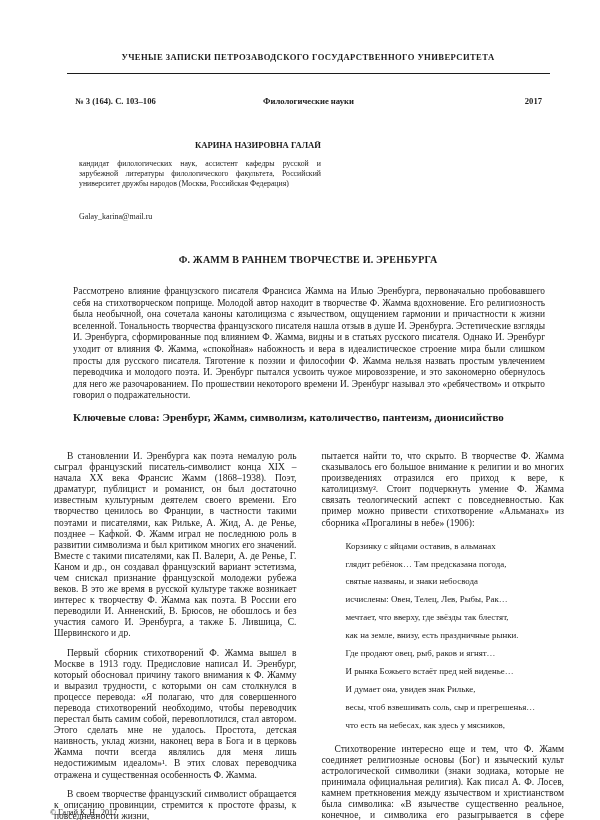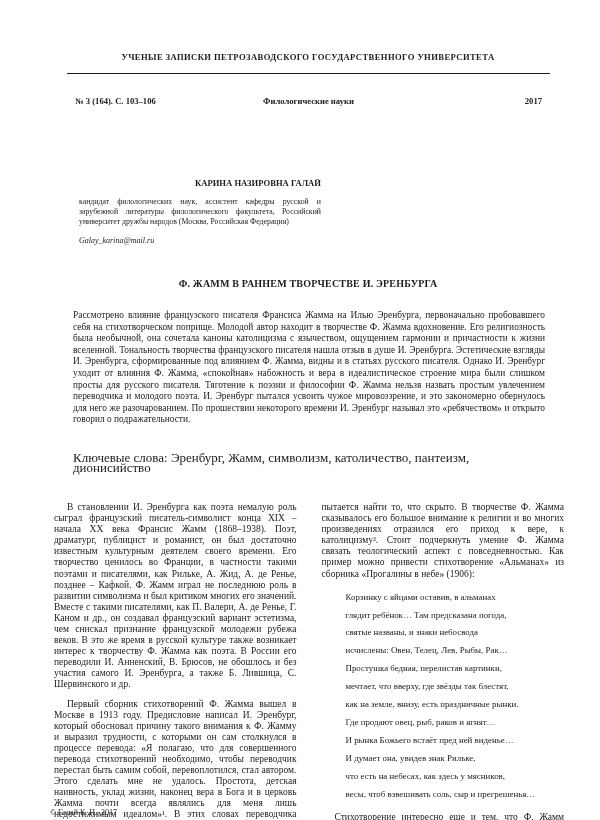--- a/index.html
+++ b/index.html
@@ -41,49 +41,48 @@
     margin: 14px 54px 0 55px;
     align-items: flex-start;
   }
   .udc { flex: 1; font-size: 8.2px; }
   .author-block { width: 258px; }
   .author-name {
     text-align: right;
     font-weight: bold;
     font-size: 8.6px;
     margin-bottom: 1px;
-    margin-top: 38px;
   }
   .author-affiliation {
     font-size: 7.8px;
     line-height: 10px;
     text-align: justify;
   }
   .author-email {
-    font-style: italic;
     font-size: 8px;
-    margin-top: 1px;
+    margin-top: 15px;
   }
   .article-title {
     text-align: center;
     font-weight: bold;
     font-size: 10px;
     letter-spacing: 0.2px;
     margin-top: 17px;
   }
   .abstract {
     margin: 13px 55px 0 57px;
     font-size: 9.4px;
     line-height: 11.6px;
     text-align: justify;
   }
   .keywords {
-    margin: 19px 55px 0 57px;
-    font-size: 13px;
+    margin: 2px 55px 0 57px;
+    font-size: 11px;
     line-height: 10px;
+    font-weight: bold;
   }
   .columns {
     display: flex;
     gap: 9px;
     margin: 13px 28px 0 30px;
   }
   .col {
     flex: 1;
     font-size: 9.5px;
     line-height: 11.1px;
@@ -140,28 +139,27 @@
       <p>В своем творчестве французский символист обращается к описанию провинции, стремится к простоте фразы, к повседневности жизни,</p>
     </div>
 
     <div class="col">
       <p class="no-indent">пытается найти то, что скрыто. В творчестве Ф. Жамма сказывалось его большое внимание к религии и во многих произведениях отразился его приход к вере, к католицизму². Стоит подчеркнуть умение Ф. Жамма связать теологический аспект с повседневностью. Как пример можно привести стихотворение «Альманах» из сборника «Прогалины в небе» (1906):</p>
       <div class="poem">
         <div>Корзинку с яйцами оставив, в альманах</div>
         <div>глядит ребёнок… Там предсказана погода,</div>
         <div>святые названы, и знаки небосвода</div>
         <div>исчислены: Овен, Телец, Лев, Рыбы, Рак…</div>
-        <div>Простушка бедная, перелистав картинки,</div>
         <div>мечтает, что вверху, где звёзды так блестят,</div>
         <div>как на земле, внизу, есть праздничные рынки.</div>
         <div>Где продают овец, рыб, раков и ягнят…</div>
         <div>И рынка Божьего встаёт пред ней виденье…</div>
         <div>И думает она, увидев знак Рильке,</div>
+        <div>весы, чтоб взвешивать соль, сыр и прегрешенья…</div>
         <div>что есть на небесах, как здесь у мясников,</div>
-        <div>весы, чтоб взвешивать соль, сыр и прегрешенья…</div>
       </div>
       <p>Стихотворение интересно еще и тем, что Ф. Жамм соединяет религиозные основы (Бог) и языческий культ астрологической символики (знаки зодиака, которые не принимала официальная религия). Как писал А. Ф. Лосев, камнем преткновения между язычеством и христианством была символика: «В язычестве существенно реальное, конечное, и символика его разыгрывается в сфере реального конечного. В христианстве существенно идеальное, бесконечное, и символика его – в идеальном и бесконечном». Символика Ф. Жамма остается в сфере конечного, которое в то же время является символом бесконечности. В частности, знаки зодиака имеют вполне реальные изображения, при этом символизируют судьбу. Более того, через лирического персонажа – ребенка (который считается</p>
     </div>
 
   </div>
 
   <div class="footer">© Галай К. Н., 2017</div>
 
 </div>
 

